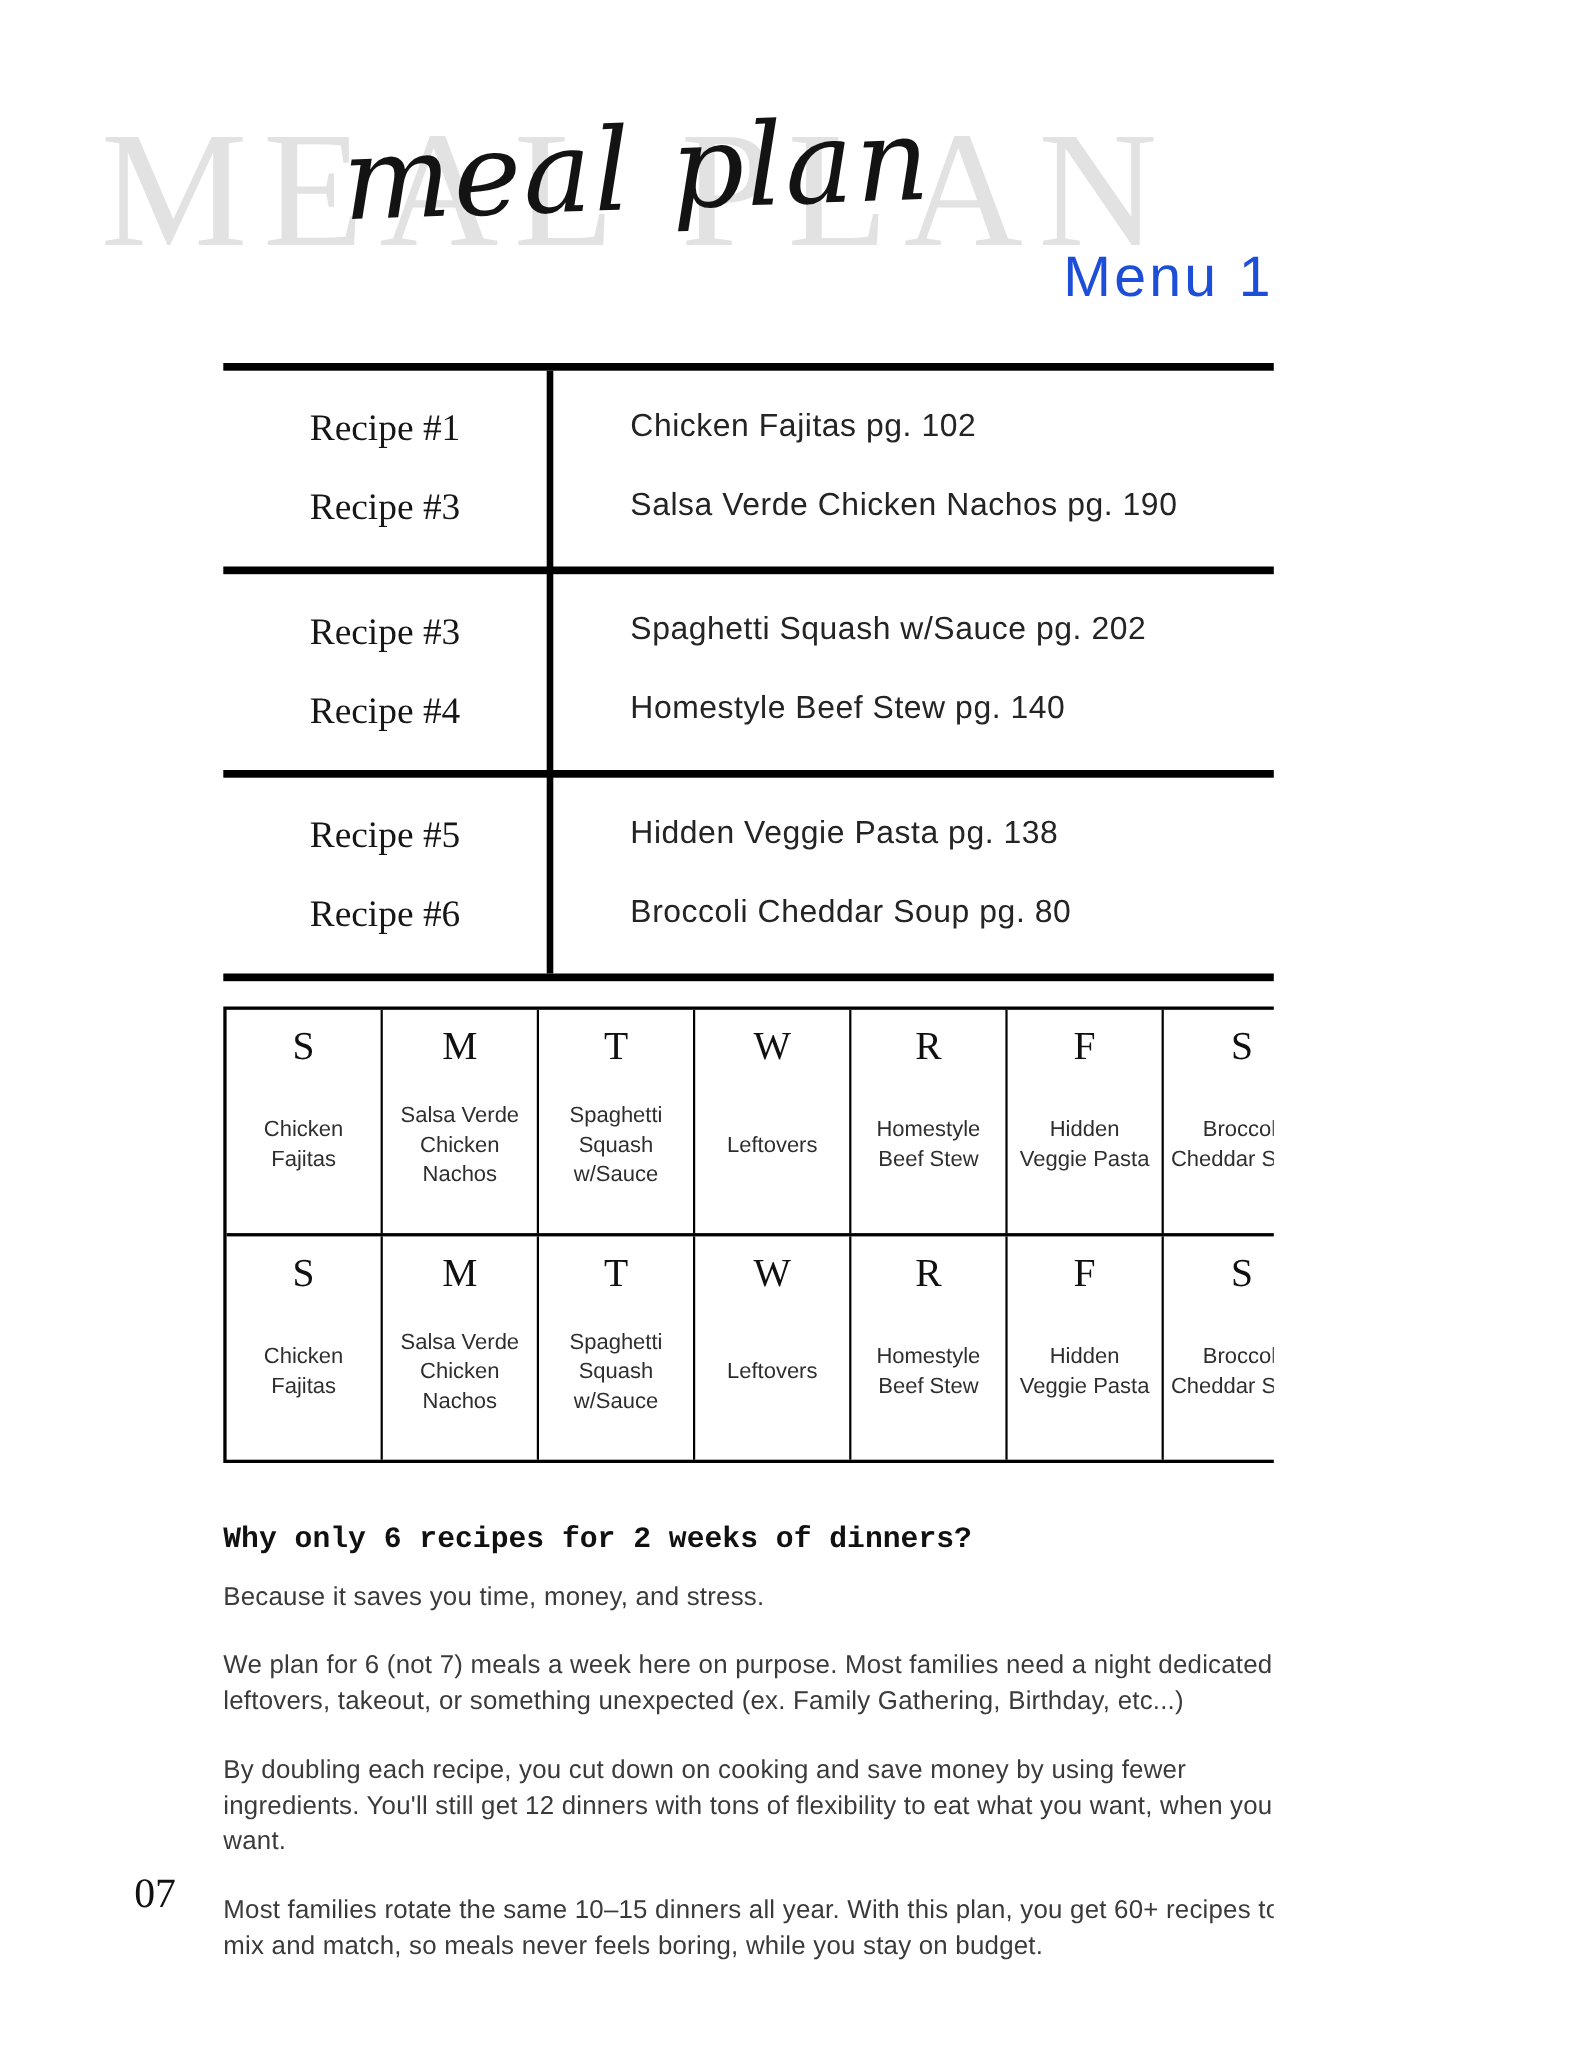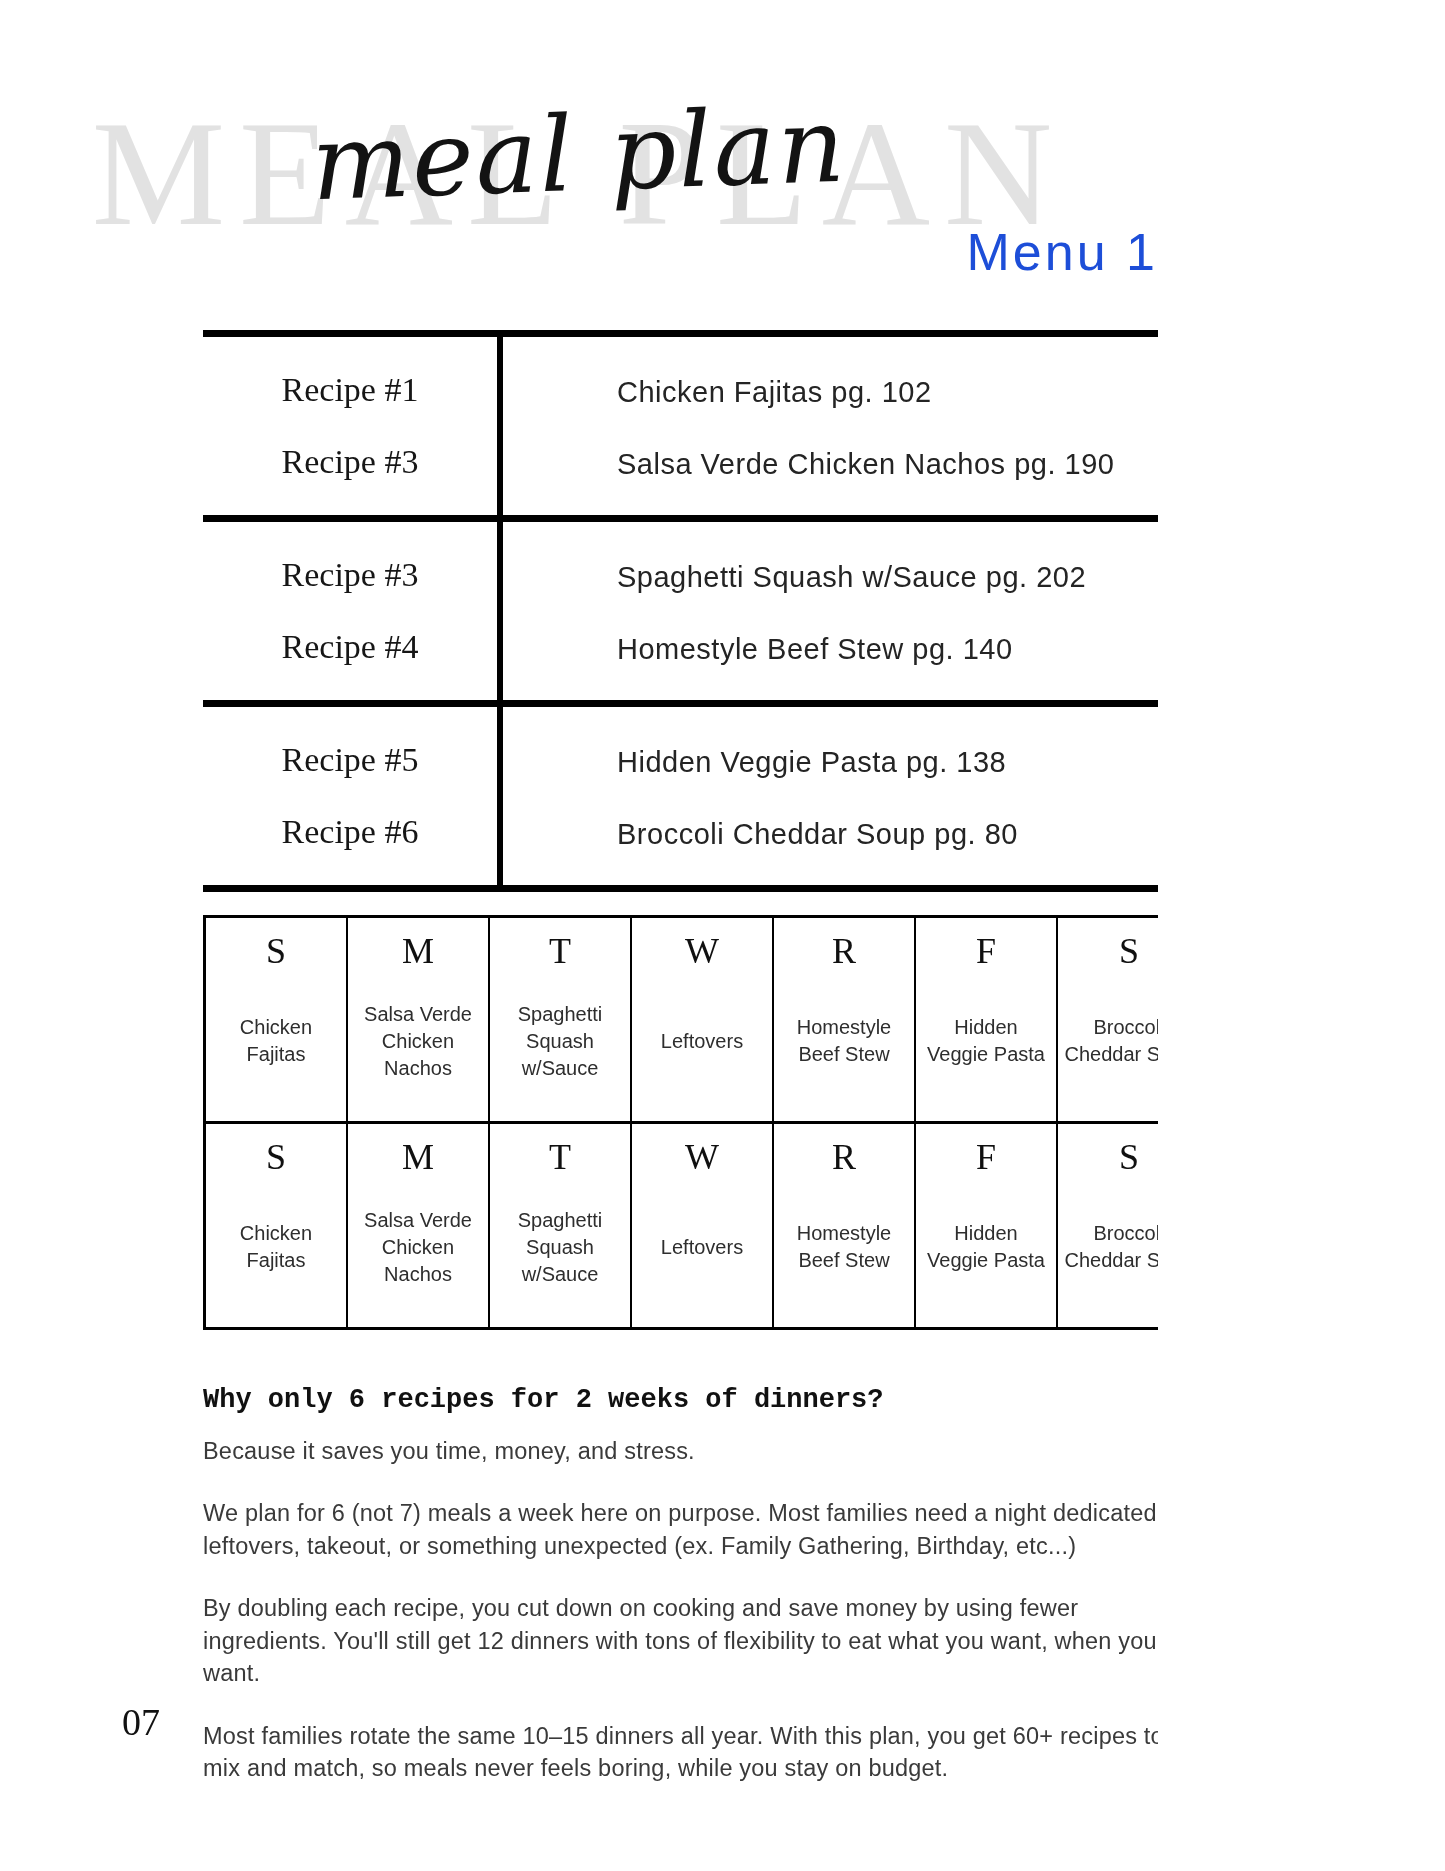--- a/index.html
+++ b/index.html
@@ -49,28 +49,28 @@
   }
   .recipe-vline{
     position:absolute;left:294px;top:0;bottom:0;width:6px;background:#000;
   }
   .recipe-section{
     flex:1;display:flex;flex-direction:column;justify-content:space-evenly;
     border-bottom:7px solid #000;
     box-sizing:border-box;
   }
   .recipe-section:last-child{border-bottom:none;}
-  .recipe-row{display:flex;align-items:flex-end;}
+  .recipe-row{display:flex;align-items:flex-start;}
   .recipe-label{
     width:294px;text-align:center;
     font-family:"Liberation Serif", serif;
     font-size:34px;color:#161616;
   }
   .recipe-value{
-    padding-left:120px;
+    padding-left:76px;
     font-size:29px;color:#242424;
     letter-spacing:0.5px;
   }
   
   .week-grid{
     position:absolute;left:203px;top:915px;width:1000px;height:415px;
     border:3px solid #000;box-sizing:border-box;
     display:flex;flex-direction:column;
   }
   .week-row{

